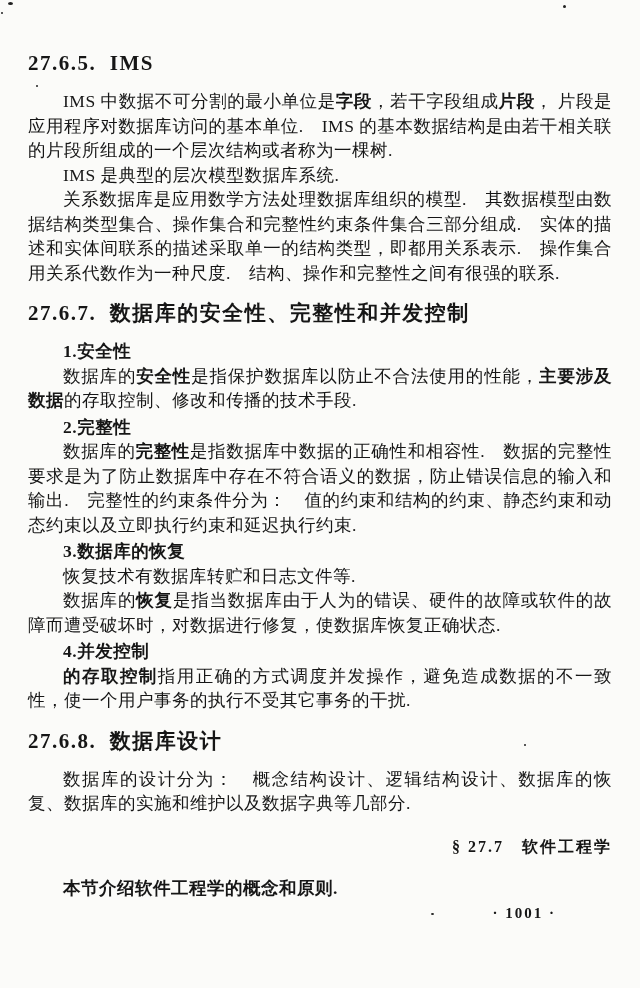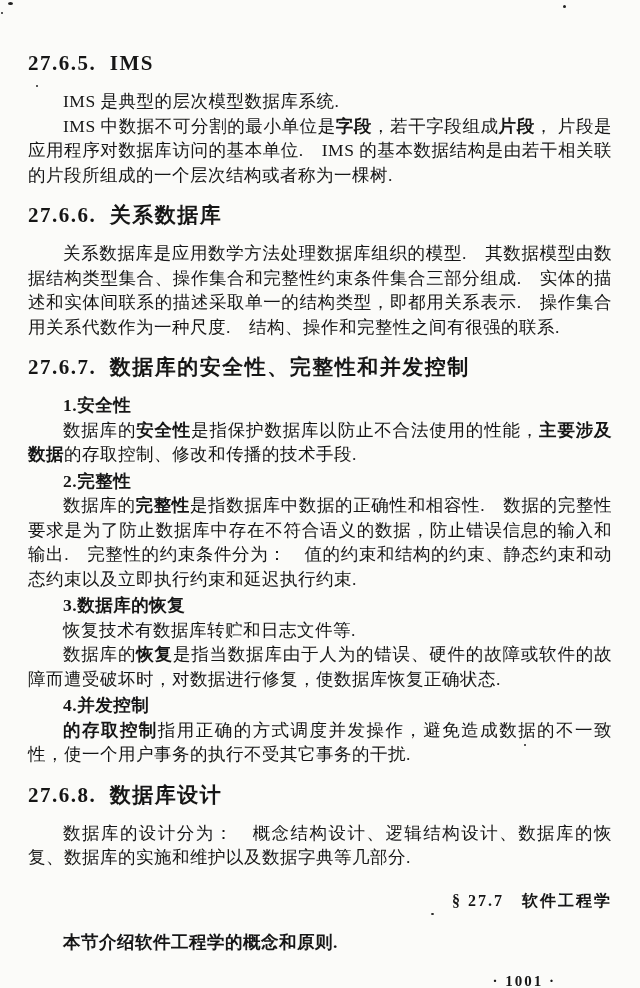--- a/index.html
+++ b/index.html
@@ -51,39 +51,38 @@
     margin:16px 0 14px 0;
     white-space:pre-wrap;
   }
   .bold{font-weight:700;}
   .pageno{
     text-align:right;
     padding-right:56px;
     font-size:15px;
     font-weight:700;
     letter-spacing:2px;
-    margin-top:19px;
+    margin-top:5px;
   }
   .speck{
     position:absolute;
     background:#222;
     border-radius:50%;
     display:block;
   }
 </style>
 </head>
 <body>
 
 <div class="page">
 
   <h2 class="h2 first"><span>27.6.5.  IMS</span></h2>
+  <p class="p"><span>IMS 中数据不可分割的最小单位是</span><span class="bold">字段</span><span>，若干字段组成</span><span class="bold">片段</span><span>， 片段是应用程序对数据库访问的基本单位.　IMS 的基本数据结构是由若干相关联的片段所组成的一个层次结构或者称为一棵树.</span></p>
   <p class="p"><span>IMS 是典型的层次模型数据库系统.</span></p>
-  <p class="p"><span>IMS 中数据不可分割的最小单位是</span><span class="bold">字段</span><span>，若干字段组成</span><span class="bold">片段</span><span>， 片段是应用程序对数据库访问的基本单位.　IMS 的基本数据结构是由若干相关联的片段所组成的一个层次结构或者称为一棵树.</span></p>
 
-  <h2 class="h2"><span>27.6.6.  关系数据库</span></h2>
   <p class="p"><span>关系数据库是应用数学方法处理数据库组织的模型.　其数据模型由数据结构类型集合、操作集合和完整性约束条件集合三部分组成.　实体的描述和实体间联系的描述采取单一的结构类型，即都用关系表示.　操作集合用关系代数作为一种尺度.　结构、操作和完整性之间有很强的联系.</span></p>
 
   <h2 class="h2"><span>27.6.7.  数据库的安全性、完整性和并发控制</span></h2>
   <p class="sub"><span>1.安全性</span></p>
   <p class="p"><span>数据库的</span><span class="bold">安全性</span><span>是指保护数据库以防止不合法使用的性能，</span><span class="bold">主要涉及数据</span><span>的存取控制、修改和传播的技术手段.</span></p>
   <p class="sub"><span>2.完整性</span></p>
   <p class="p"><span>数据库的</span><span class="bold">完整性</span><span>是指数据库中数据的正确性和相容性.　数据的完整性要求是为了防止数据库中存在不符合语义的数据，防止错误信息的输入和输出.　完整性的约束条件分为：　值的约束和结构的约束、静态约束和动态约束以及立即执行约束和延迟执行约束.</span></p>
   <p class="sub"><span>3.数据库的恢复</span></p>
   <p class="p"><span>恢复技术有数据库转贮和日志文件等.</span></p>
   <p class="p"><span>数据库的</span><span class="bold">恢复</span><span>是指当数据库由于人为的错误、硬件的故障或软件的故障而遭受破坏时，对数据进行修复，使数据库恢复正确状态.</span></p>

